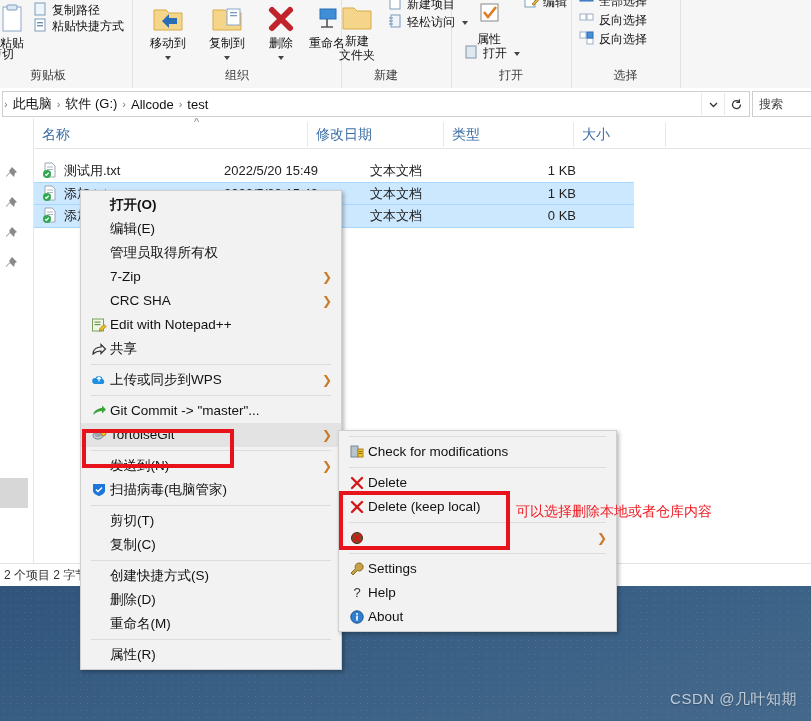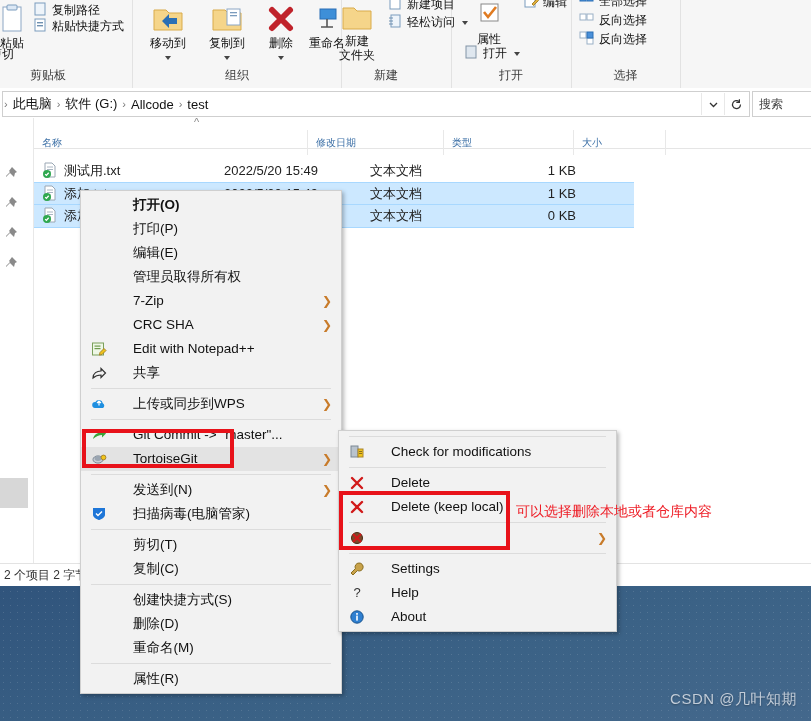--- a/index.html
+++ b/index.html
@@ -59,41 +59,41 @@
     padding-left:6px;color:#444;font-size:12px;overflow:hidden;white-space:nowrap;}
 
   
   #navpane{position:absolute;left:0;top:118px;width:22px;height:445px;background:#fff;}
   .pin{position:absolute;left:3px;width:16px;height:16px;}
   #navsplit{position:absolute;left:33px;top:118px;width:1px;height:445px;background:#e8e8e8;}
   #navscroll{position:absolute;left:0;top:478px;width:28px;height:30px;background:#d7d7d7;}
 
   #listhead{position:absolute;left:34px;top:122px;width:777px;height:26px;
     border-bottom:1px solid #e5e5e5;background:#fff;}
-  .colh{position:absolute;top:8px;height:25px;line-height:25px;font-size:10px;color:#3a6ea5;
+  .colh{position:absolute;top:0;height:25px;line-height:25px;font-size:14px;color:#3a6ea5;
     padding-left:8px;border-left:1px solid #e8e8e8;box-sizing:border-box;}
   .colh:first-child{border-left:none;}
   .sortmark{position:absolute;left:160px;top:-6px;color:#888;font-size:11px;}
 
   .frow{position:absolute;left:34px;width:600px;height:22px;line-height:22px;font-size:13px;}
   .frow.sel{background:#cce8ff;border-top:1px solid #a8d8ff;border-bottom:1px solid #a8d8ff;}
   .fname{position:absolute;left:8px;white-space:nowrap;}
   .ficon{display:inline-block;width:16px;height:16px;vertical-align:-3px;margin-right:6px;position:relative;}
   .fdate{position:absolute;left:190px;color:#222;}
   .ftype{position:absolute;left:336px;color:#222;font-family:Liberation Serif, serif;}
   .fsize{position:absolute;left:470px;width:72px;text-align:right;color:#222;}
 
   #statusbar{position:absolute;left:0;top:563px;width:811px;height:23px;
     border-top:1px solid #e3e3e3;background:#fff;font-size:12px;color:#333;
     line-height:23px;padding-left:4px;box-sizing:border-box;}
 
   
   .menu{position:absolute;background:#f2f2f2;border:1px solid #cfcfcf;
     box-shadow:2px 2px 4px rgba(0,0,0,.28);padding:2px 0;}
-  .mi{position:relative;height:24px;line-height:24px;padding-left:52px;padding-right:26px;
+  .mi{position:relative;height:24px;line-height:24px;padding-left:29px;padding-right:26px;
     font-size:13.5px;color:#111;white-space:nowrap;}
   .mi.bold{font-weight:bold;}
   .mi .mico{position:absolute;left:10px;top:4px;width:16px;height:16px;}
   .mi .arw{position:absolute;right:9px;top:0;line-height:24px;color:#c87b2a;font-size:12px;}
   .msep{height:1px;background:#dcdcdc;margin:3px 10px;}
   #menu1{left:80px;top:190px;width:260px;}
   #menu1 .mi.hl{background:#e3e3e3;}
   #menu2{left:338px;top:430px;width:277px;}
 
   
@@ -390,21 +390,20 @@
     <span class="fdate">2022/5/20 15:45</span>
     <span class="ftype">文本文档</span>
     <span class="fsize">0 KB</span>
   </div>
 
   <div id="statusbar">2 个项目  2 字节</div>
 </div>
 
 <div class="menu" id="menu1">
   <div class="mi bold"><span>打开(O)</span></div>
-  <div class="mi"><span>打印(P)</span></div>
   <div class="mi"><span>编辑(E)</span></div>
   <div class="mi"><span>管理员取得所有权</span></div>
   <div class="mi"><span>7-Zip</span><span class="arw">❯</span></div>
   <div class="mi"><span>CRC SHA</span><span class="arw">❯</span></div>
   <div class="mi">
     <span class="mico">
       <svg width="16" height="16" viewBox="0 0 16 16">
           <rect x="1.5" y="2" width="11" height="12" fill="#eef7e6" stroke="#7aa05a"></rect>
           <rect x="3.5" y="4.5" width="6" height="1.2" fill="#6f9a4e"></rect>
           <rect x="3.5" y="7" width="6" height="1.2" fill="#6f9a4e"></rect>

